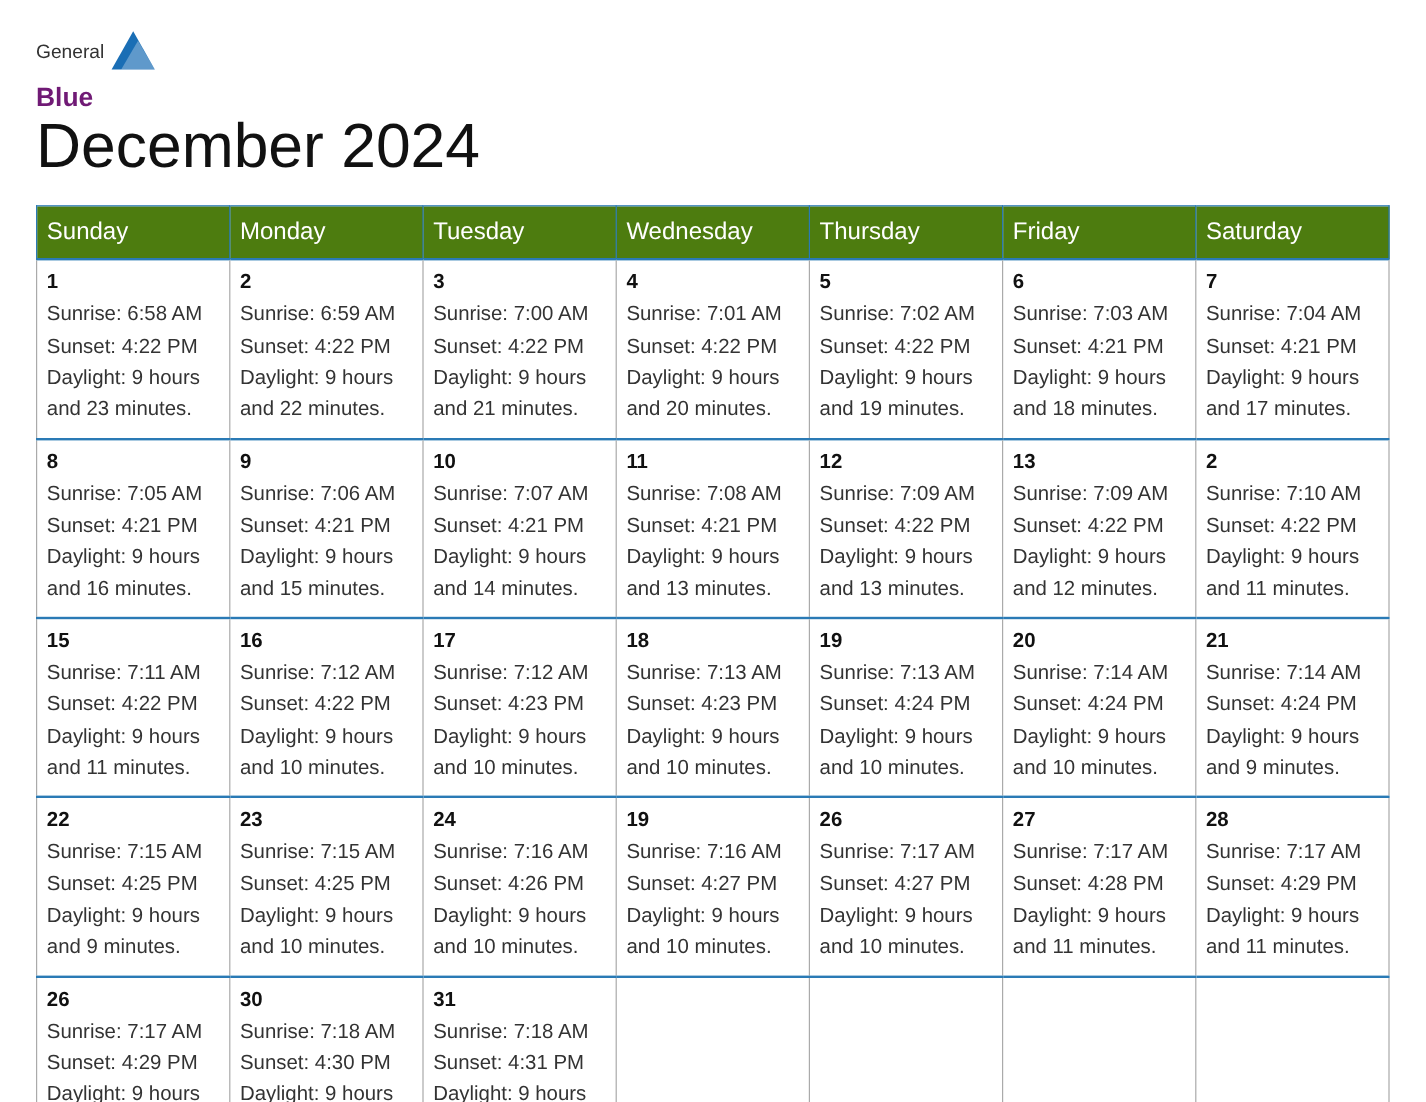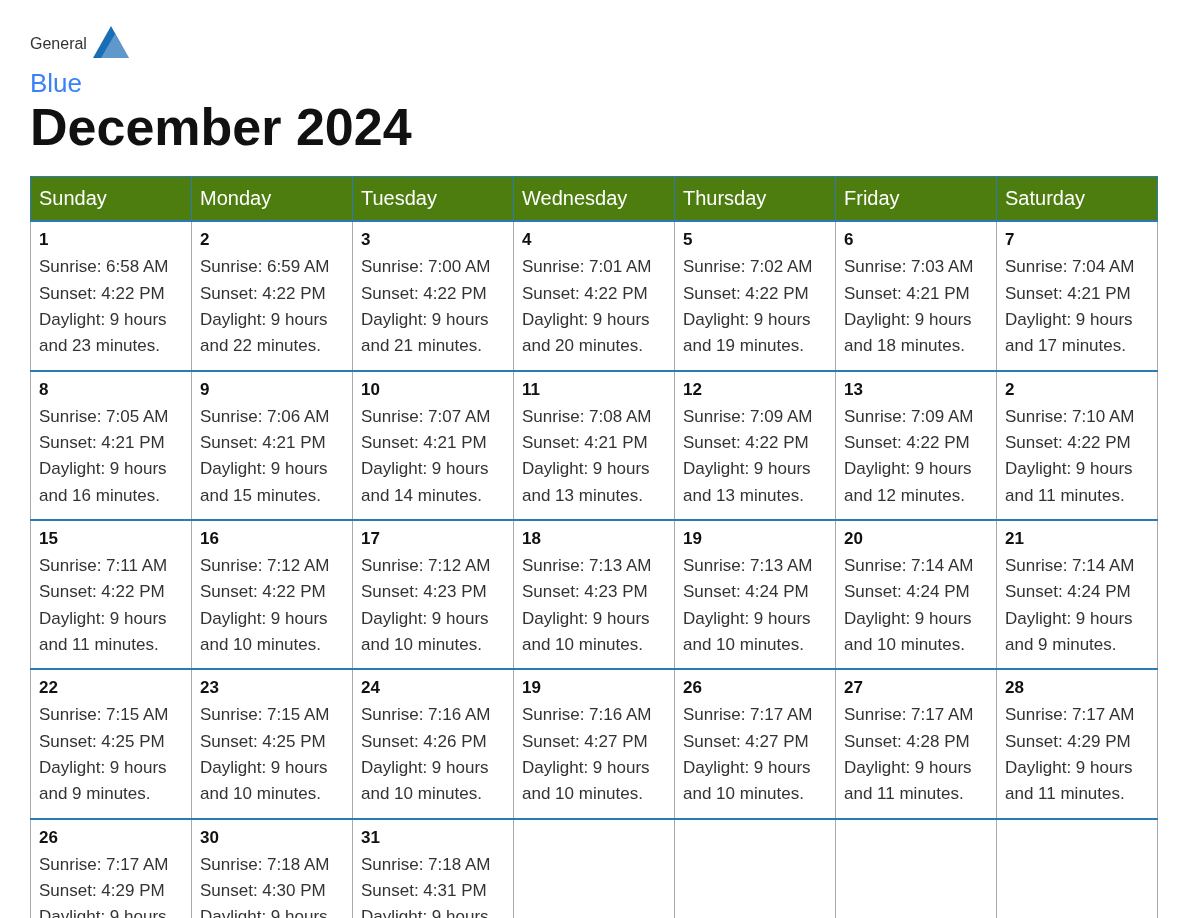--- a/index.html
+++ b/index.html
@@ -17,30 +17,30 @@
       margin-bottom: 20px;
       flex-direction: column;
     }
     .logo {
       display: flex;
       flex-direction: column;
       align-items: flex-start;
     }
     .logo-general { color: #333; }
     .logo-blue-label {
-      color: #3b82f6;
-      font-size: 26px;
-      font-weight: normal;
+      color: #701a75;
+      font-size: 22px;
+      font-weight: bold;
     }
     .title-area {
       text-align: right;
     }
     .month-title {
       font-size: 52px;
-      font-weight: bold;
+      font-weight: normal;
       color: #111;
       line-height: 1.1;
     }
     .location-title {
       font-size: 22px;
       color: #333;
       margin-top: 6px;
     }
     .calendar-table {
       width: 100%;

